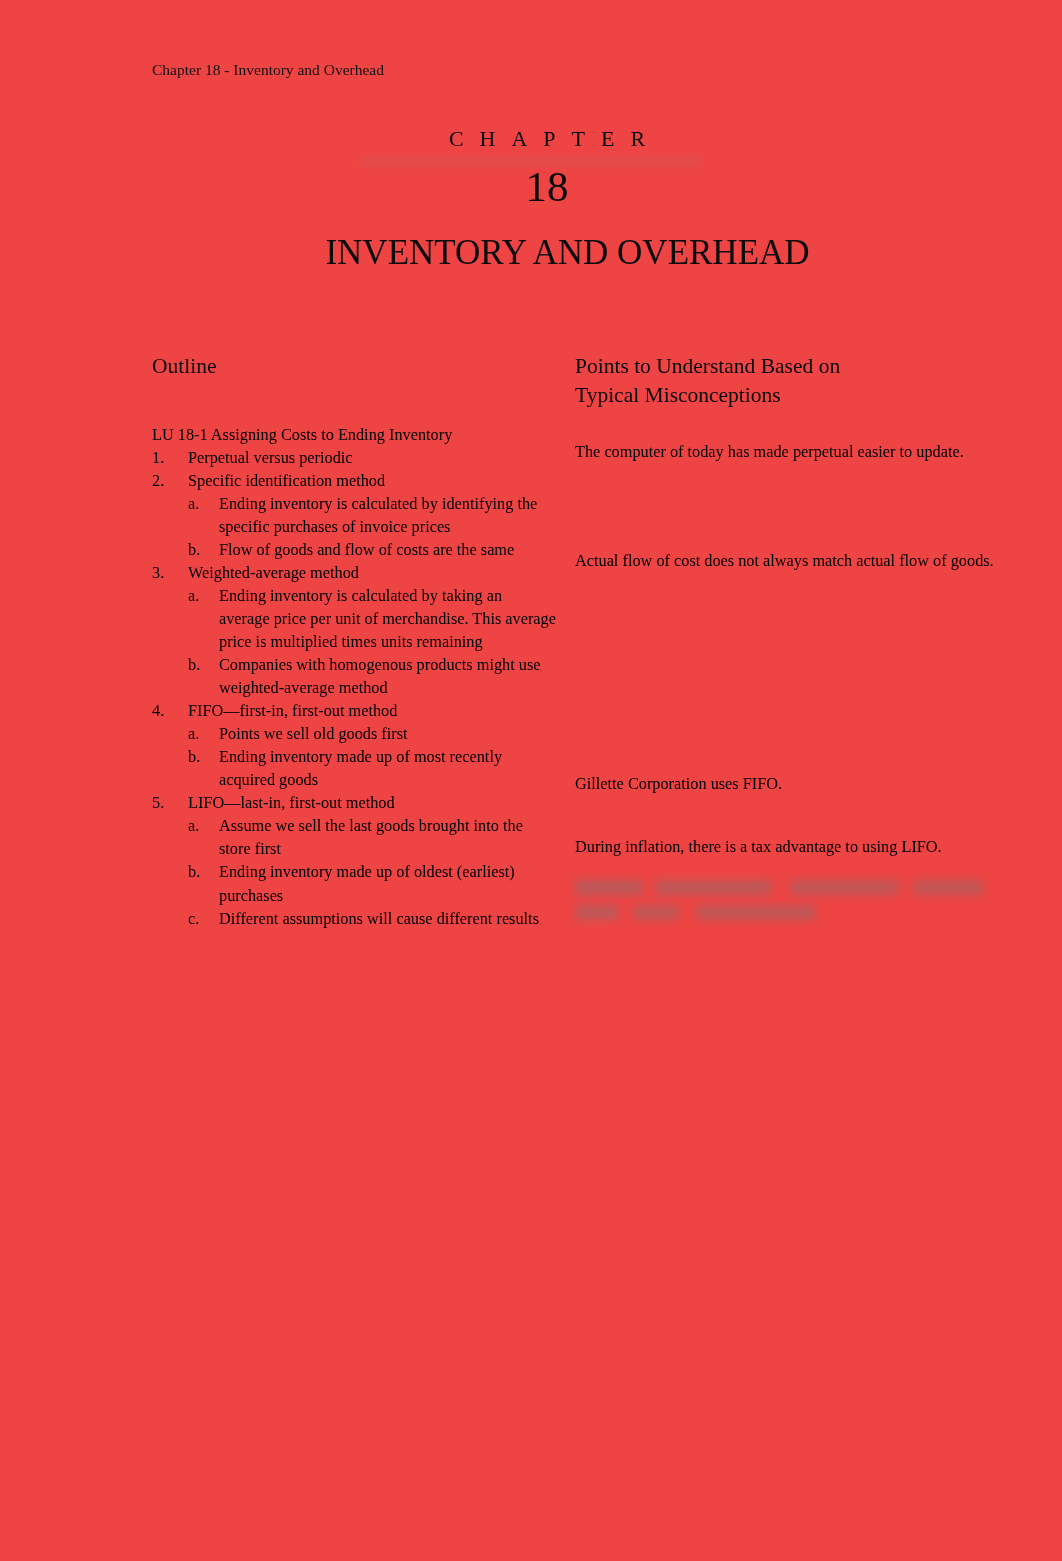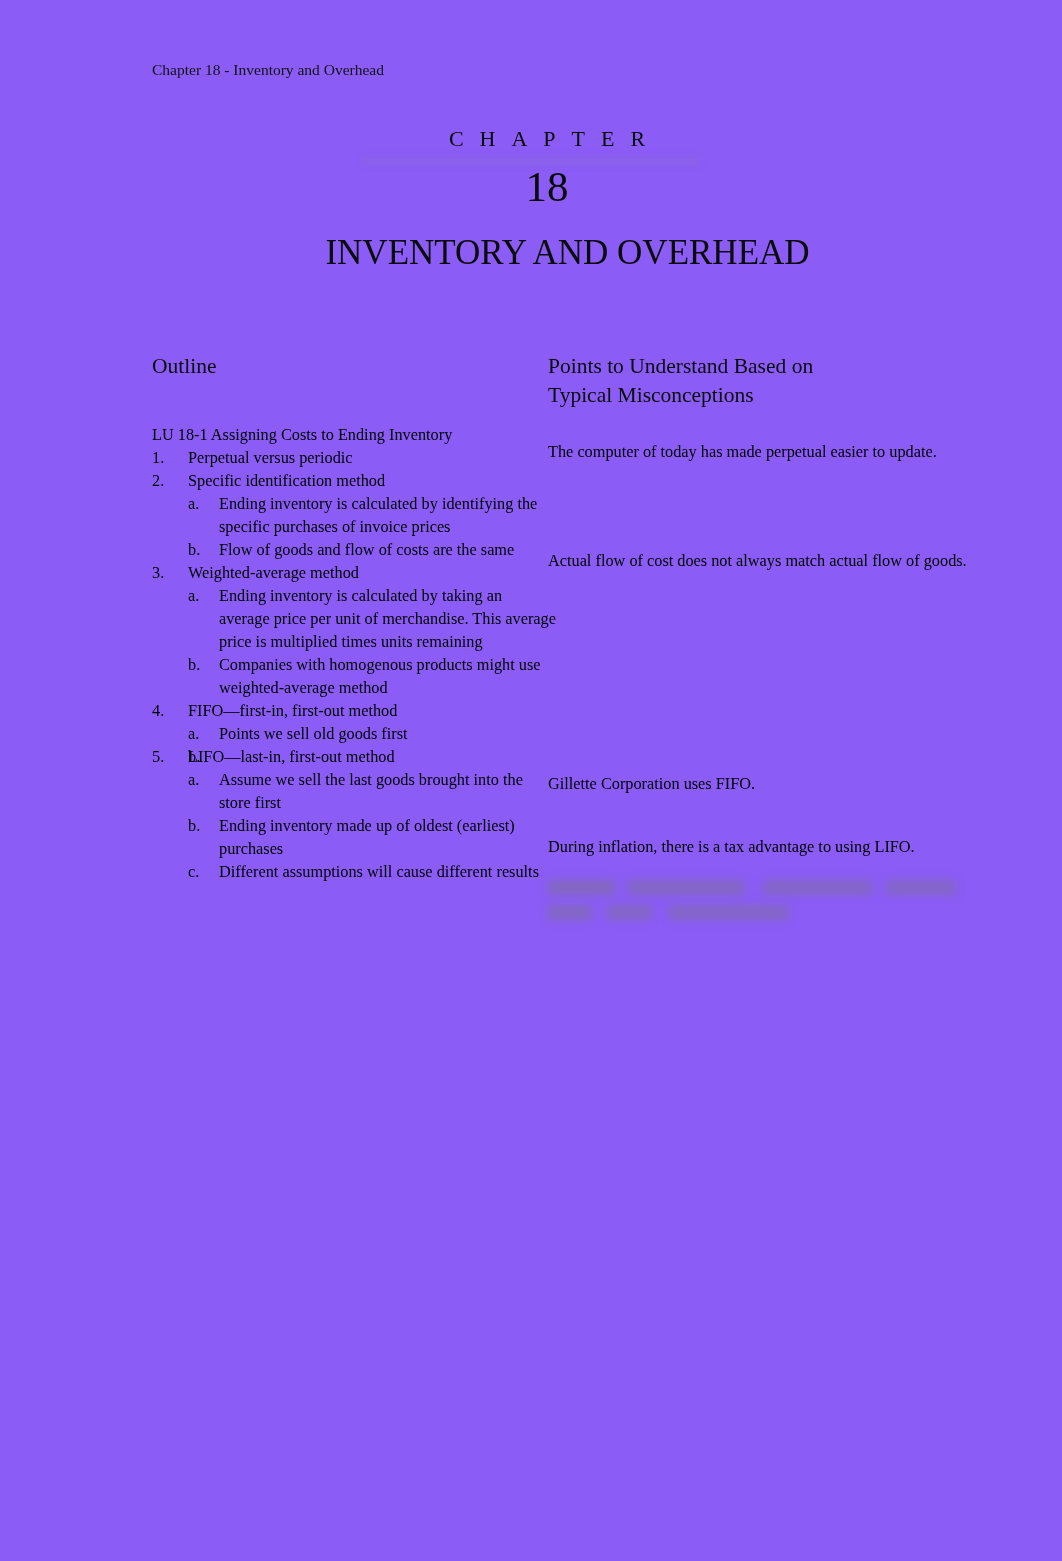--- a/index.html
+++ b/index.html
@@ -8,21 +8,21 @@
     background: #ffffff;
   }
   body {
     font-family: "Liberation Serif", "DejaVu Serif", serif;
     color: #000000;
   }
   .page {
     position: relative;
     width: 1062px;
     height: 1561px;
-    background: #8b5cf6;
+    background: #ef4444;
     overflow: hidden;
   }
 
   
   .running-header {
     position: absolute;
     left: 152px;
     top: 60px;
     font-size: 15.5px;
     line-height: 1.25;
@@ -80,21 +80,21 @@
     top: 352px;
     width: 1062px;
     height: 660px;
     padding-left: 32px;
   }
   .col {
     position: absolute;
     top: 0;
   }
   .col-left  { left: 152px; width: 404px; }
-  .col-right { left: 548px; width: 432px; }
+  .col-right { left: 575px; width: 432px; }
 
   .col-heading {
     font-size: 21.5px;
     line-height: 1.33;
     color: #0a0a0a;
     margin: 0 0 0 0;
   }
 
   .outline-list {
     margin: 0;
@@ -275,20 +275,21 @@
           <span class="marker">4.</span>
           <span>FIFO—first-in, first-out method</span>
         </li>
         <ul class="sub-list">
           <li class="sub-item">
             <span class="marker">a.</span>
             <span>Points we sell old goods first</span>
           </li>
           <li class="sub-item">
             <span class="marker">b.</span>
+            <span>Ending inventory made up of most recently acquired goods</span>
           </li>
         </ul>
 
         <li class="num-item">
           <span class="marker">5.</span>
           <span>LIFO—last-in, first-out method</span>
         </li>
         <ul class="sub-list">
           <li class="sub-item">
             <span class="marker">a.</span>

